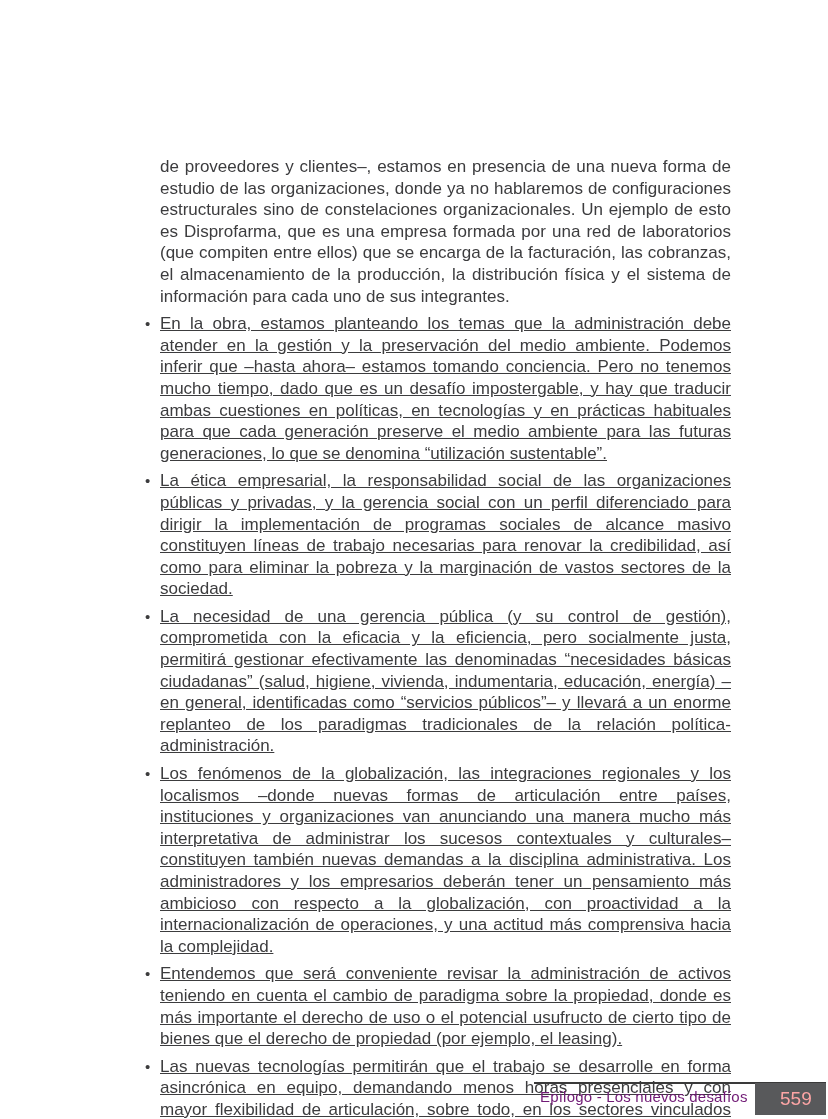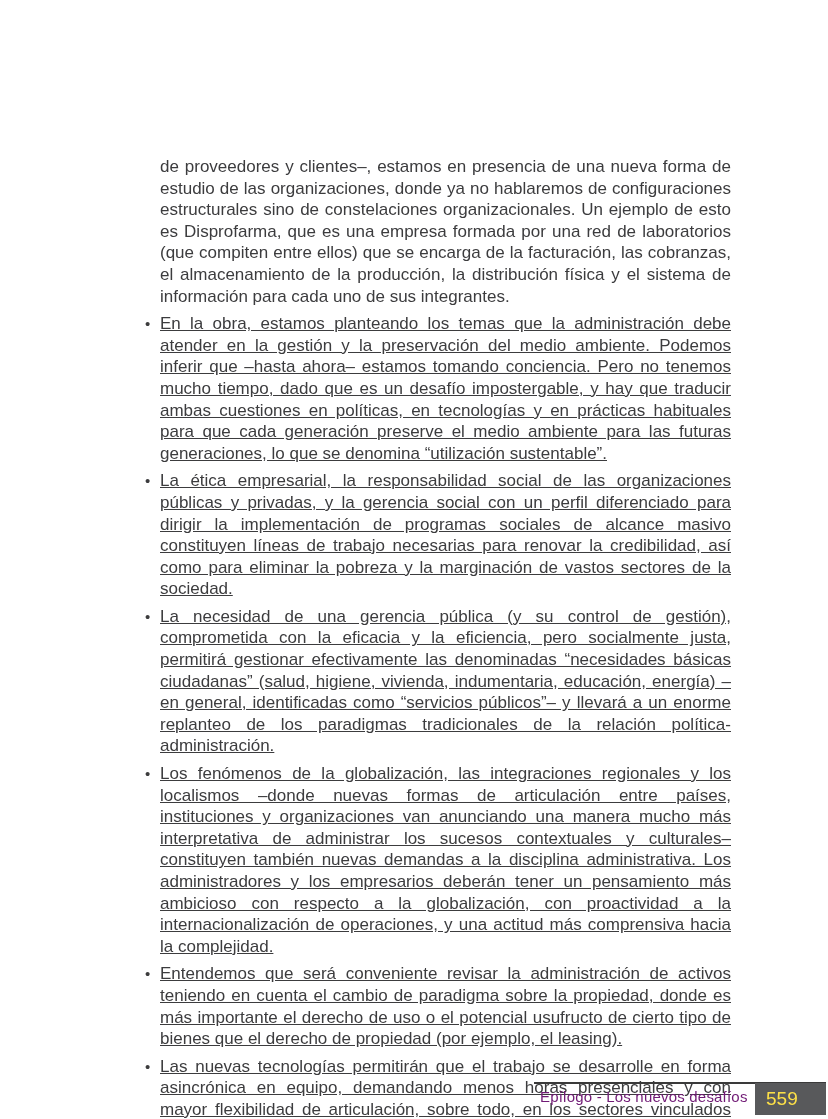--- a/index.html
+++ b/index.html
@@ -60,25 +60,25 @@
     color: #701a75;
     letter-spacing: 0.2px;
   }
   .page-badge {
     position: absolute;
     left: 755px;
     top: 1046px;
     width: 71px;
     height: 32px;
     background: #58595b;
-    color: #fde047;
+    color: #fca5a5;
     font-size: 19px;
     display: flex;
     align-items: center;
-    padding-left: 11px;
+    padding-left: 25px;
     box-sizing: border-box;
   }
 </style>
 </head>
 <body>
 
 <div class="page">
 
   <div class="content">
 

